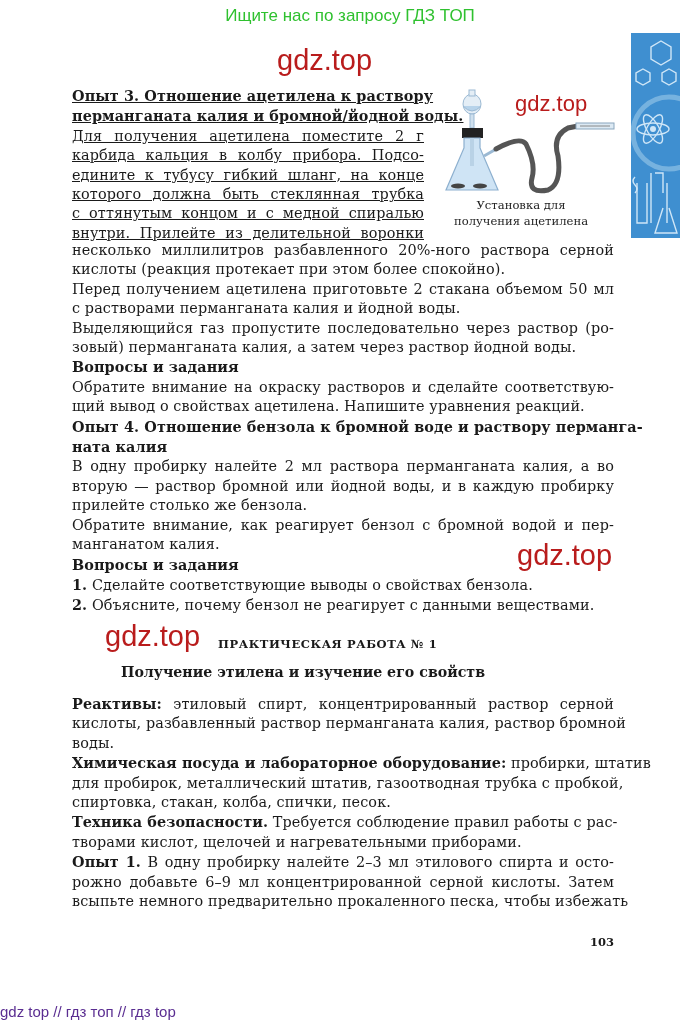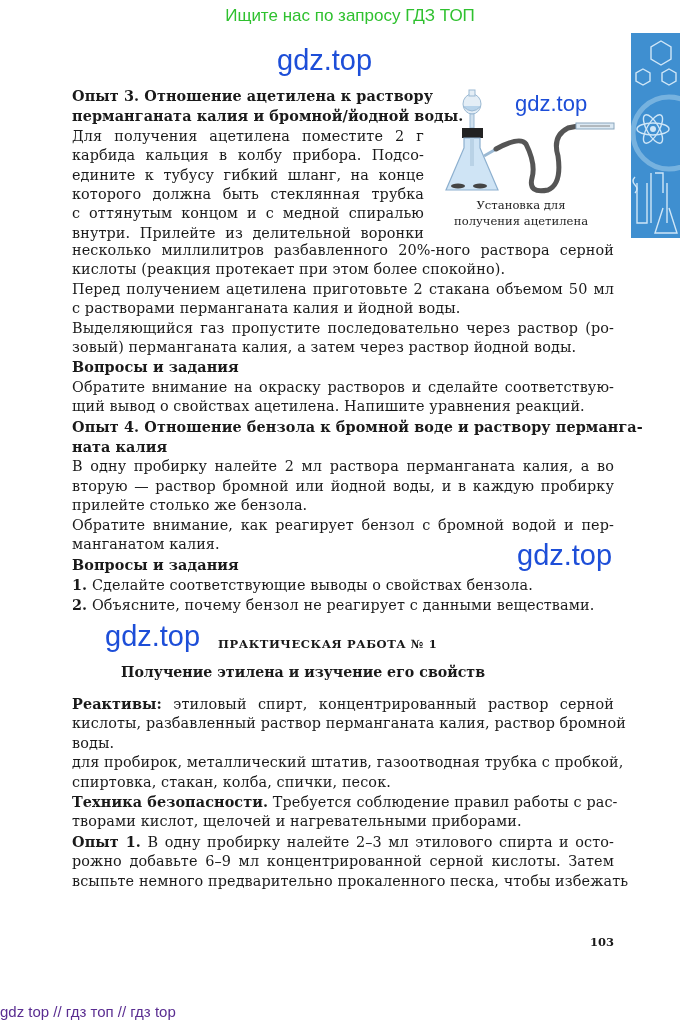--- a/index.html
+++ b/index.html
@@ -1,32 +1,32 @@
 <!DOCTYPE html>
 <html><head>
 <meta charset="utf-8">
 <style>
   html, body { margin: 0; padding: 0; background: #ffffff; }
   body { width: 680px; height: 1029px; position: relative; overflow: hidden; font-family: "DejaVu Serif", "Liberation Serif", serif; color: #1a1a1a; }
   .top-banner { position: absolute; top: 6px; left: 10px; width: 680px; text-align: center; font-family: "Liberation Sans", sans-serif; font-size: 17px; color: #2fc12f; }
-  .wm { position: absolute; font-family: "Liberation Sans", sans-serif; color: #1d4ed8; font-weight: normal; }
+  .wm { position: absolute; font-family: "Liberation Sans", sans-serif; color: #b91c1c; font-weight: normal; }
   .wm-1 { top: 44px; left: 277px; font-size: 29px; }
   .wm-2 { top: 91px; left: 515px; font-size: 22px; }
   .wm-3 { top: 539px; left: 517px; font-size: 29px; }
   .wm-4 { top: 620px; left: 105px; font-size: 29px; }
 
   .side-strip { position: absolute; top: 33px; left: 631px; width: 49px; height: 205px; background: #3f8fd0; overflow: hidden; }
 
   .text { position: absolute; left: 72px; width: 542px; font-size: 14.4px; line-height: 19.4px; letter-spacing: 0.1px; }
   .line { white-space: nowrap; display: block; text-align: justify; text-align-last: justify; }
   .line.last { text-align-last: left; }
   .nindent { margin-left: -9px; }
   b { font-weight: bold; }
 
-  .narrow { width: 352px; }
+  .narrow { width: 352px; text-decoration: underline; }
 
   .figure { position: absolute; left: 440px; top: 86px; width: 180px; height: 110px; }
   .caption { position: absolute; left: 446px; top: 197px; width: 150px; text-align: center; font-size: 11.6px; line-height: 16px; color: #222; }
 
   .section-title { position: absolute; top: 637px; left: 218px; font-size: 11.5px; font-weight: bold; letter-spacing: 0.6px; }
   .section-subtitle { position: absolute; top: 664px; left: 0; width: 560px; text-align: center; font-size: 14.2px; font-weight: bold; padding-left: 46px; box-sizing: border-box; }
 
   .page-num { position: absolute; top: 935px; left: 590px; font-size: 11.5px; font-weight: bold; }
   .footer { position: absolute; top: 1003px; left: 0; width: 680px; text-align: left; font-family: "Liberation Sans", sans-serif; font-size: 15px; color: #5a2d91; }
 </style>
@@ -119,20 +119,21 @@
 <div class="wm wm-3">gdz.top</div>
 <div class="wm wm-4">gdz.top</div>
 
 <div class="section-title">ПРАКТИЧЕСКАЯ РАБОТА № 1</div>
 <div class="section-subtitle">Получение этилена и изучение его свойств</div>
 
 <div class="text" style="top:694px;">
   <span class="line"><b>Реактивы:</b> <span>этиловый спирт, концентрированный раствор серной</span></span>
   <span class="line">кислоты, разбавленный раствор перманганата калия, раствор бромной</span>
   <span class="line last">воды.</span>
+  <span class="line"><b>Химическая посуда и лабораторное оборудование:</b> <span>пробирки, штатив</span></span>
   <span class="line">для пробирок, металлический штатив, газоотводная трубка с пробкой,</span>
   <span class="line last">спиртовка, стакан, колба, спички, песок.</span>
   <span class="line"><b>Техника безопасности.</b> <span>Требуется соблюдение правил работы с рас-</span></span>
   <span class="line last">творами кислот, щелочей и нагревательными приборами.</span>
   <span class="line"><b>Опыт 1.</b> <span>В одну пробирку налейте 2–3 мл этилового спирта и осто-</span></span>
   <span class="line">рожно добавьте 6–9 мл концентрированной серной кислоты. Затем</span>
   <span class="line">всыпьте немного предварительно прокаленного песка, чтобы избежать</span>
 </div>
 
 <div class="page-num">103</div>

